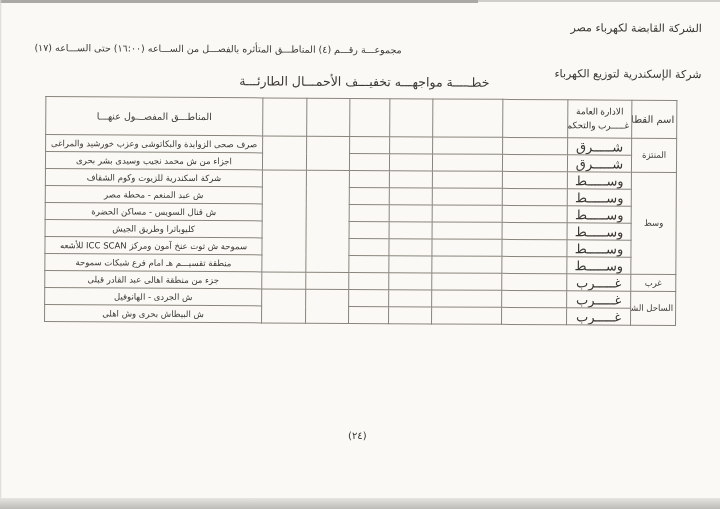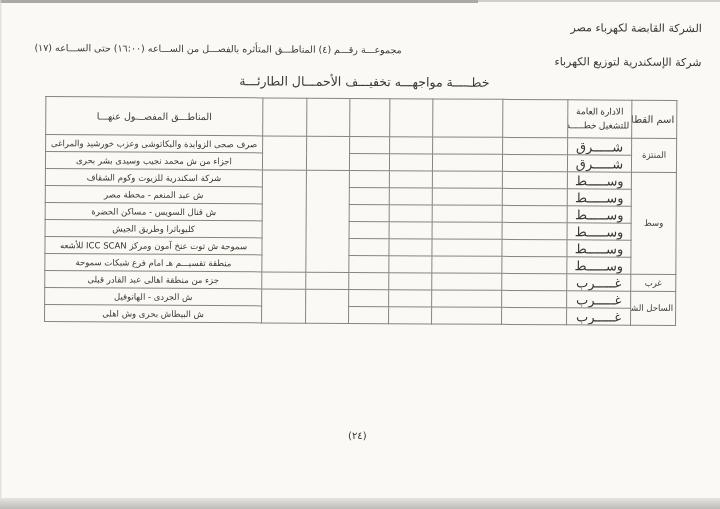--- a/index.html
+++ b/index.html
@@ -6,21 +6,21 @@
   body{
     width:720px;height:509px;position:relative;overflow:hidden;
     background:#f3f2ee;
     font-family:"DejaVu Sans", sans-serif;
     color:#3a3731;
   }
   .page{position:absolute;inset:0;background:#faf9f5;}
   .content{position:absolute;inset:0;transform:rotate(0.35deg);transform-origin:690px 0;}
   .company-line{position:absolute;right:18px;direction:rtl;text-align:right;font-size:11px;letter-spacing:.2px;}
   .company-1{top:22px;margin-left:36px;}
-  .company-2{top:56px;}
+  .company-2{top:68px;}
   .group-line{position:absolute;left:66px;top:46px;width:336px;direction:rtl;text-align:center;font-size:9.5px;white-space:nowrap;}
   .doc-title{position:absolute;left:222px;top:76px;width:286px;direction:rtl;text-align:center;font-size:12.5px;}
   table.sched{
     position:absolute;left:46px;top:100px;width:631px;
     border-collapse:collapse;table-layout:fixed;direction:rtl;
   }
   table.sched td, table.sched th{
     border:1px solid #8a857c;padding:0 2px;margin:0;
     font-weight:normal;text-align:center;vertical-align:middle;
     overflow:hidden;white-space:nowrap;
@@ -63,21 +63,21 @@
         <col style="width:40px">
           <col style="width:43px">
           <col style="width:44px">
         <col style="width:217px">
       </colgroup>
       <tbody>
           <tr class="head-row">
         <th class="h-sector">اسم القطاع</th>
         <th class="h-admin">
           <div class="l">الادارة العامة</div>
-          <div class="l">للتشغيل خطـــــة</div>
+          <div class="l">غـــــرب والتحكم</div>
         </th>
         <th></th>
         <th></th>
         <th></th>
         <th></th>
         <th></th>
         <th></th>
         <th class="h-areas">المناطـــق المفصـــول عنهـــا</th>
       </tr>
 

